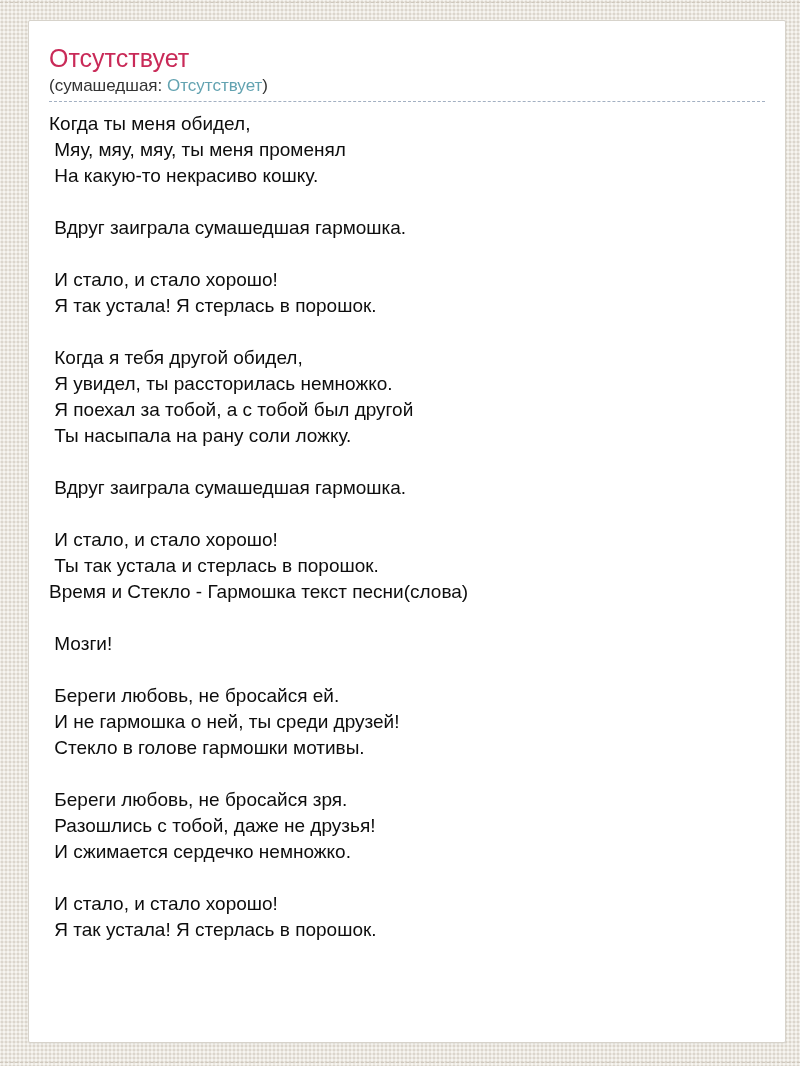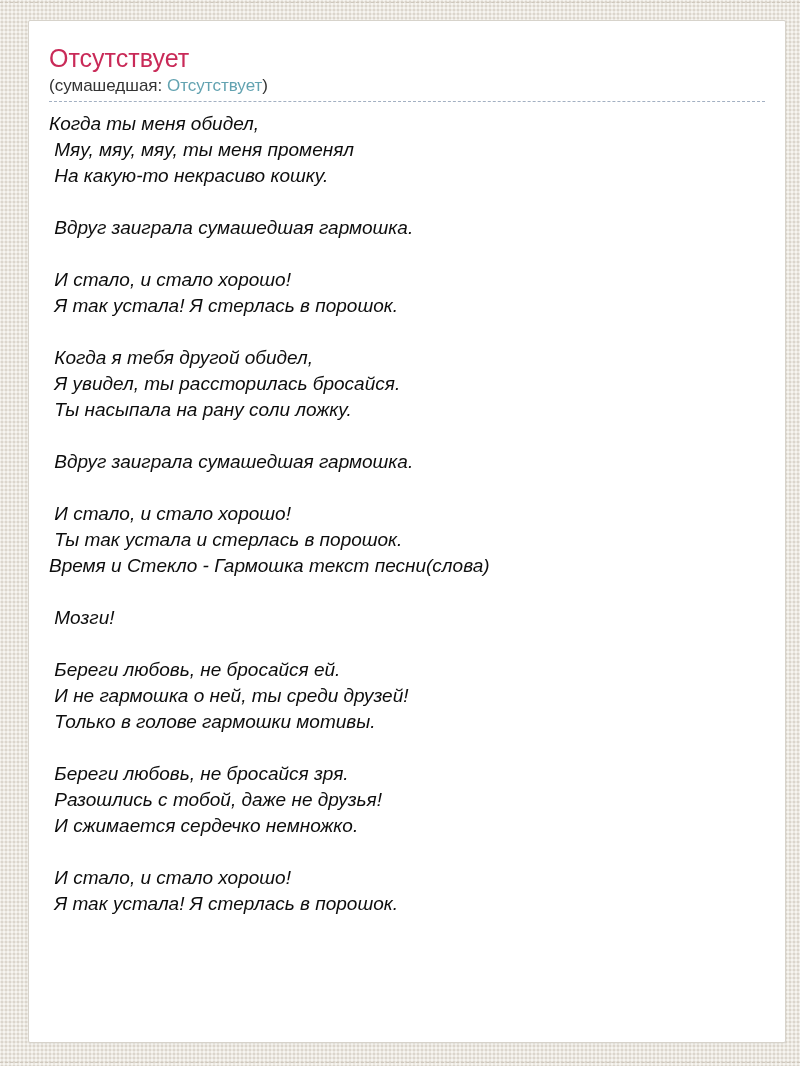--- a/index.html
+++ b/index.html
@@ -63,21 +63,20 @@
   .lyrics {
     margin-top: 9px;
     font-size: 19px;
     color: #0d0d0d;
   }
   .lyric-line {
     height: 26px;
     line-height: 26px;
     white-space: pre;
     overflow: visible;
-    font-style: italic;
   }
 </style>
 </head>
 <body>
 
 <div class="texture-edge top"></div>
 <div class="texture-edge bottom"></div>
 
 <div class="card">
   <h1 class="song-title">Отсутствует</h1>
@@ -86,34 +85,35 @@
       <div class="lyric-line">Когда ты меня обидел,</div>
       <div class="lyric-line"> Мяу, мяу, мяу, ты меня променял</div>
       <div class="lyric-line"> На какую-то некрасиво кошку.</div>
       <div class="lyric-line"></div>
       <div class="lyric-line"> Вдруг заиграла сумашедшая гармошка.</div>
       <div class="lyric-line"></div>
       <div class="lyric-line"> И стало, и стало хорошо!</div>
       <div class="lyric-line"> Я так устала! Я стерлась в порошок.</div>
       <div class="lyric-line"></div>
       <div class="lyric-line"> Когда я тебя другой обидел,</div>
-      <div class="lyric-line"> Я увидел, ты рассторилась бросайся.</div>
+      <div class="lyric-line"> Я увидел, ты рассторилась немножко.</div>
+      <div class="lyric-line"> Я поехал за тобой, а с тобой был другой</div>
       <div class="lyric-line"> Ты насыпала на рану соли ложку.</div>
       <div class="lyric-line"></div>
       <div class="lyric-line"> Вдруг заиграла сумашедшая гармошка.</div>
       <div class="lyric-line"></div>
       <div class="lyric-line"> И стало, и стало хорошо!</div>
       <div class="lyric-line"> Ты так устала и стерлась в порошок.</div>
       <div class="lyric-line">Время и Стекло - Гармошка текст песни(слова)</div>
       <div class="lyric-line"></div>
       <div class="lyric-line"> Мозги!</div>
       <div class="lyric-line"></div>
       <div class="lyric-line"> Береги любовь, не бросайся ей.</div>
       <div class="lyric-line"> И не гармошка о ней, ты среди друзей!</div>
-      <div class="lyric-line"> Только в голове гармошки мотивы.</div>
+      <div class="lyric-line"> Стекло в голове гармошки мотивы.</div>
       <div class="lyric-line"></div>
       <div class="lyric-line"> Береги любовь, не бросайся зря.</div>
       <div class="lyric-line"> Разошлись с тобой, даже не друзья!</div>
       <div class="lyric-line"> И сжимается сердечко немножко.</div>
       <div class="lyric-line"></div>
       <div class="lyric-line"> И стало, и стало хорошо!</div>
       <div class="lyric-line"> Я так устала! Я стерлась в порошок.</div>
     </div>
 </div>
 

